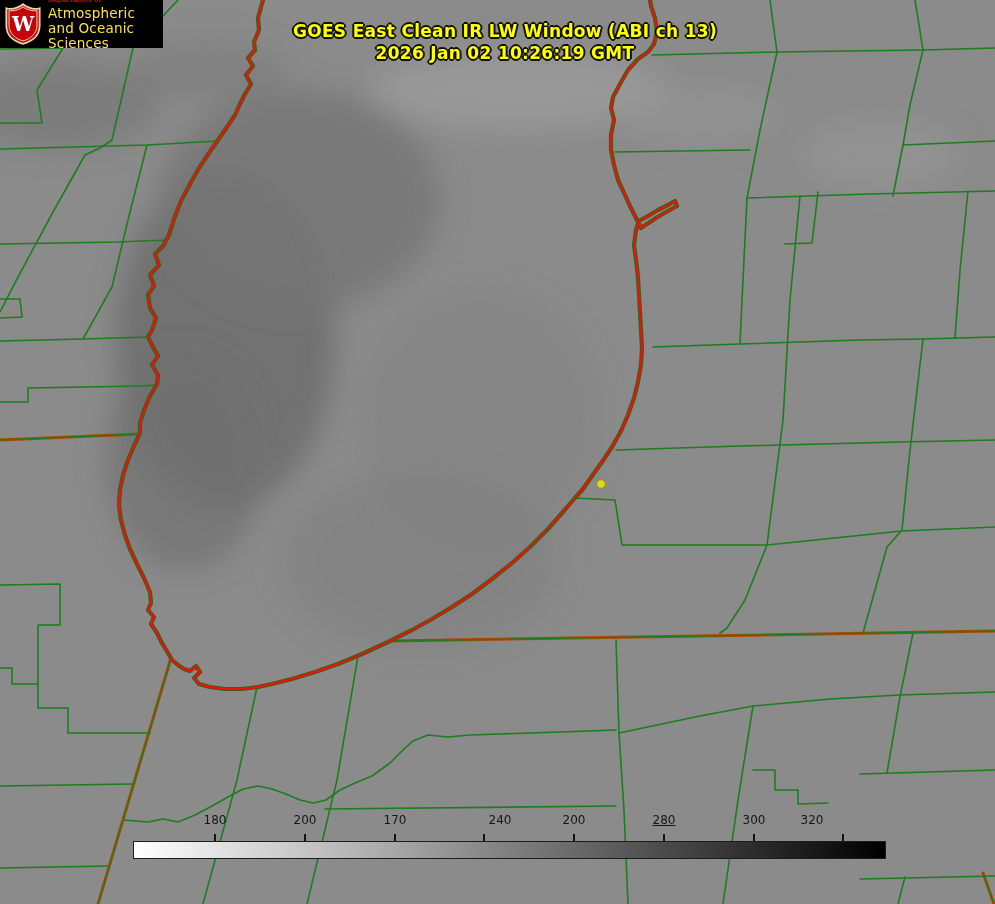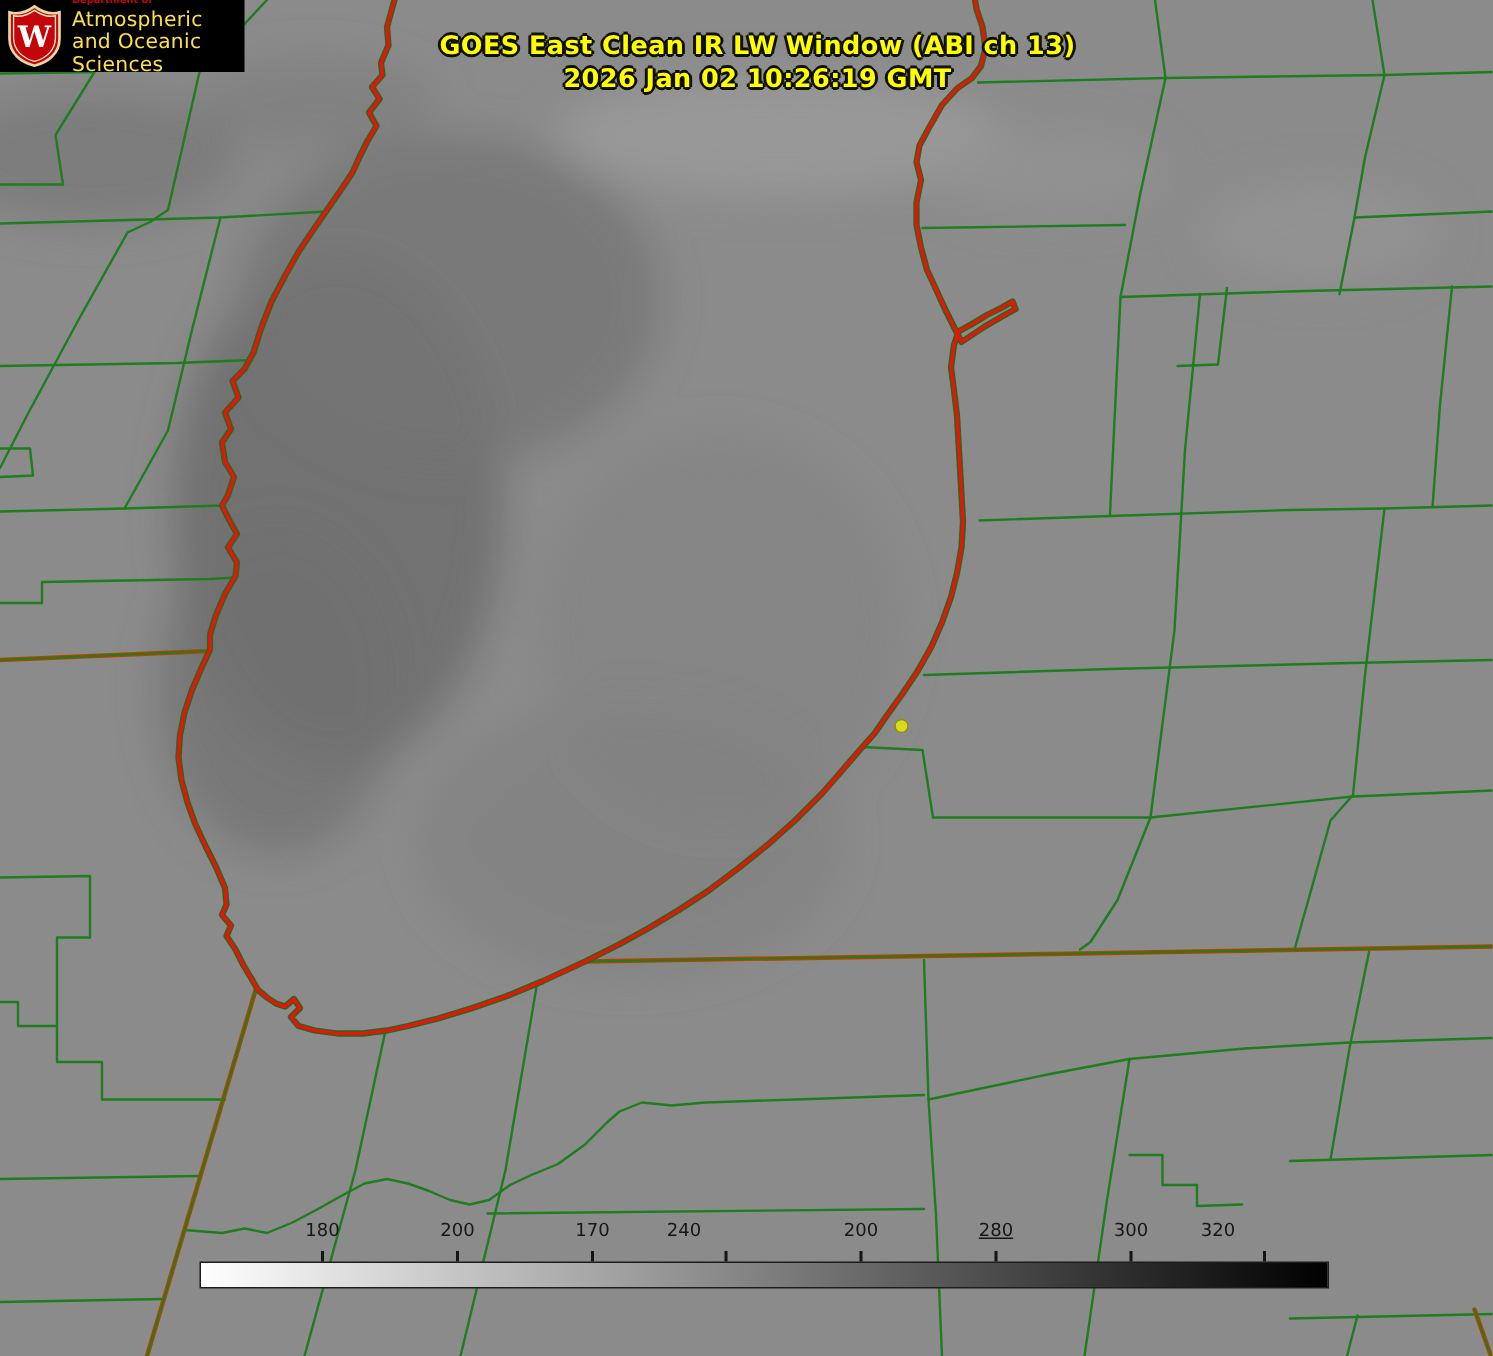--- a/index.html
+++ b/index.html
@@ -187,19 +187,19 @@
   <div class="cb-tick" style="left:394px;"></div>
   <div class="cb-tick" style="left:483px;"></div>
   <div class="cb-tick" style="left:573px;"></div>
   <div class="cb-tick" style="left:663px;"></div>
   <div class="cb-tick" style="left:753px;"></div>
   <div class="cb-tick" style="left:842px;"></div>
 
   <span class="cb-label" style="left:215px;">180</span>
   <span class="cb-label" style="left:305px;">200</span>
   <span class="cb-label" style="left:395px;">170</span>
-  <span class="cb-label" style="left:456px;">240</span>
+  <span class="cb-label" style="left:500px;">240</span>
   <span class="cb-label" style="left:574px;">200</span>
   <span class="cb-label" style="left:664px;text-decoration:underline;">280</span>
   <span class="cb-label" style="left:754px;">300</span>
   <span class="cb-label" style="left:812px;">320</span>
 
 </div>
 
 </body></html>

